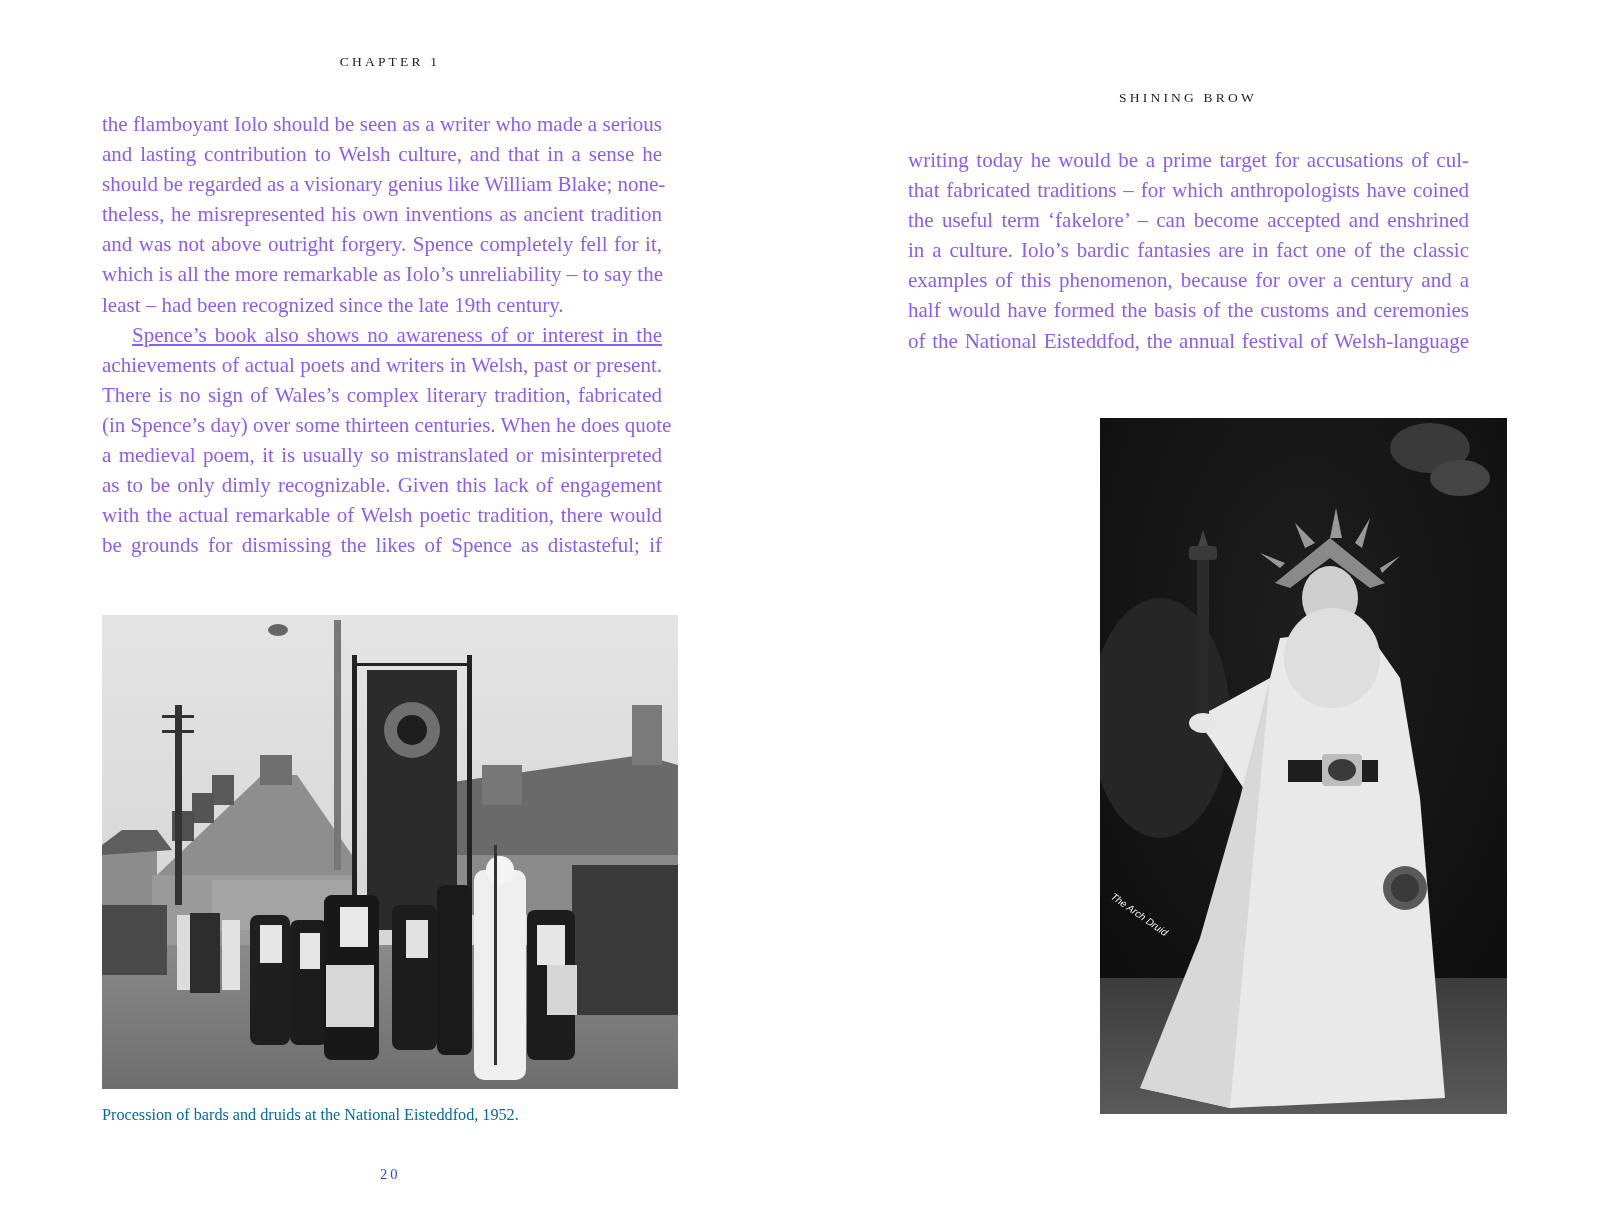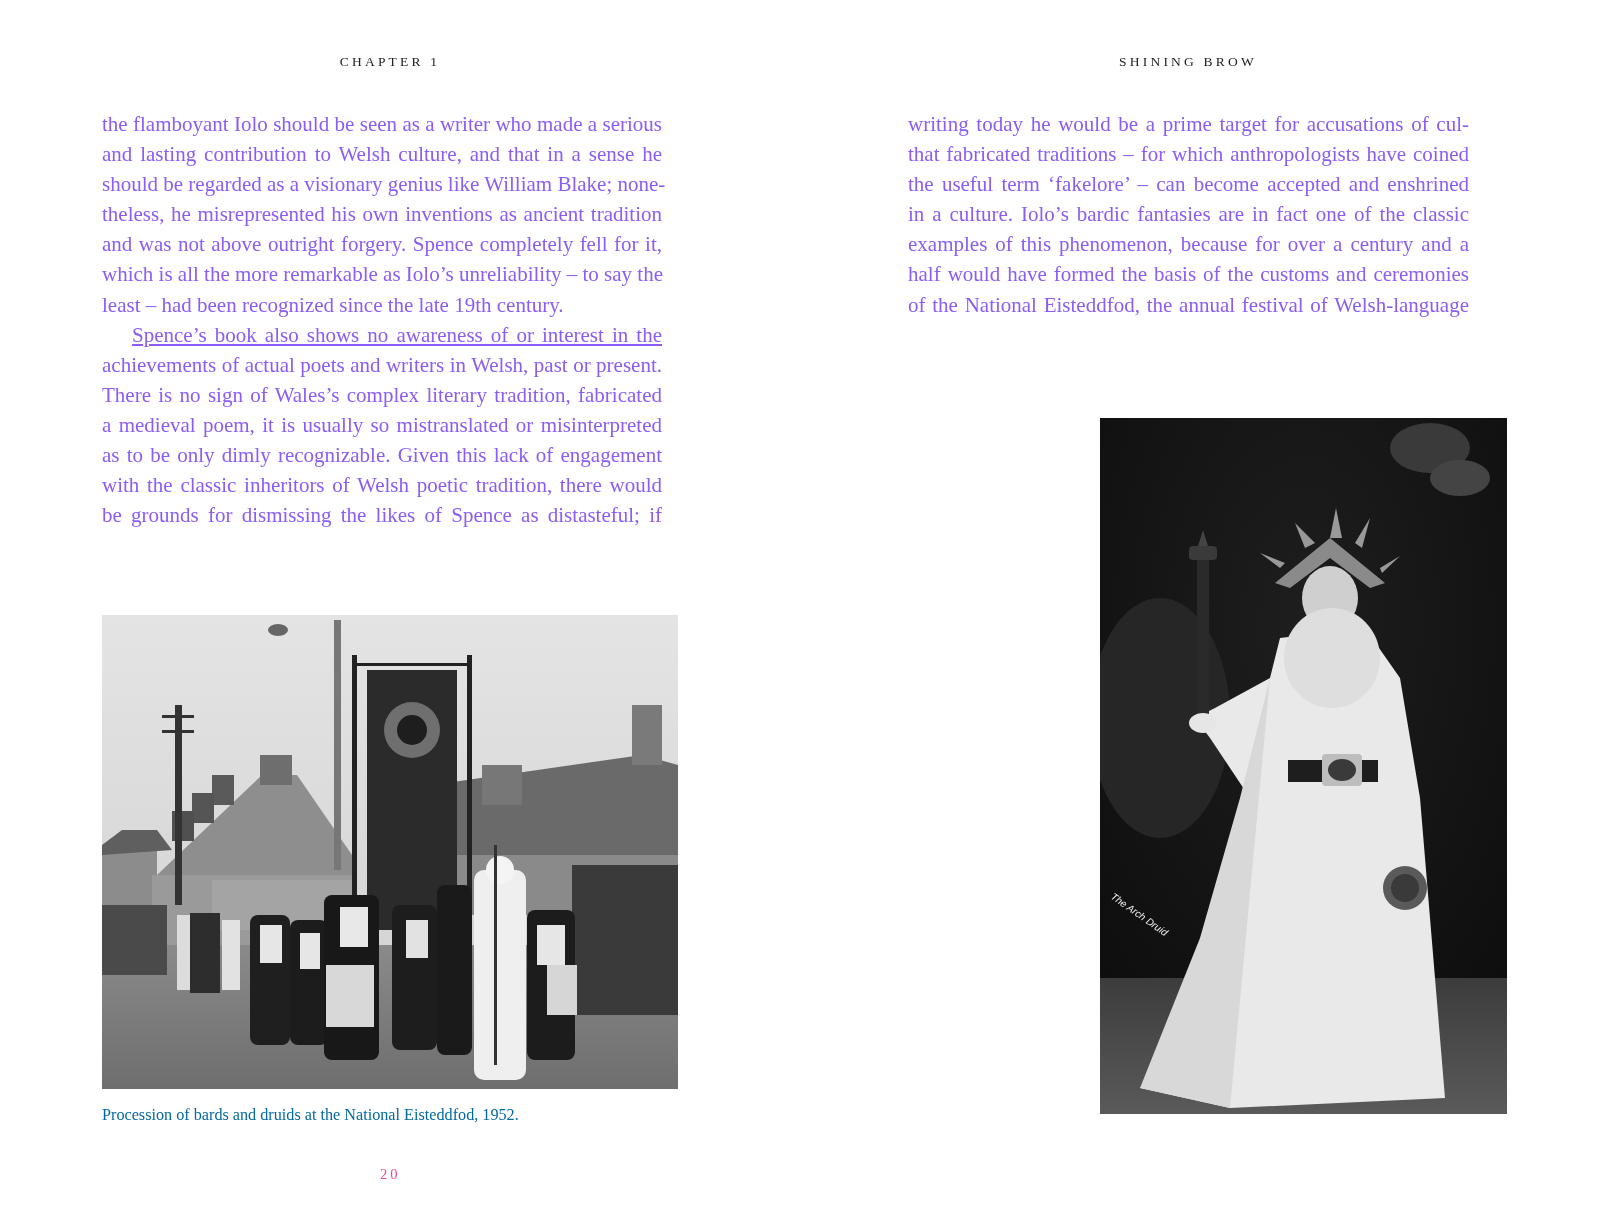--- a/index.html
+++ b/index.html
@@ -3,21 +3,21 @@
 <meta charset="utf-8">
 <style>
   html, body { margin: 0; padding: 0; }
   body {
     width: 1600px; height: 1224px; background: #ffffff; position: relative;
     overflow: hidden; color: #1a1a1a;
     font-family: "Liberation Serif", "DejaVu Serif", serif;
   }
   .page { position: absolute; top: 8px; height: 972px; width: 800px; }
   .page.left { left: 0; }
-  .page.right { left: 800px; }
+  .page.right { left: 800px; margin-top: 36px; }
   .running-head {
     position: absolute; top: 46px; left: 0; width: 100%;
     text-align: center; font-size: 13.5px; letter-spacing: 3.2px;
     text-transform: uppercase; color: #222;
   }
   .page.left .running-head { left: -10px; width: 800px; }
   .page.right .running-head { left: -12px; }
   .body-text {
     position: absolute; font-size: 21px; line-height: 30.1px;
     text-align: justify; color: #8b5cf6;
@@ -28,21 +28,21 @@
   .body-text .line.last { text-align-last: left; }
   .body-text .line.indent { padding-left: 30px; text-decoration: underline; }
   .figure {
     position: absolute; overflow: hidden; background: #888;
   }
   .fig-left { left: 102px; top: 607px; width: 576px; height: 474px; }
   .fig-right { left: 1100px; top: 418px; width: 407px; height: 696px; }
   .caption { position: absolute; font-size: 16.2px; line-height: 23px; color: #0369a1; }
   .caption-left { left: 102px; top: 1096px; }
   .folio {
-    position: absolute; top: 1158px; font-size: 14.5px; letter-spacing: 3px; color: #ec4899;
+    position: absolute; top: 1158px; font-size: 14.5px; letter-spacing: 3px; color: #1d4ed8;
   }
   .folio-left { left: 380px; }
   svg { display: block; }
 </style>
 </head>
 <body>
 
 <div class="page left">
   <div class="running-head">Chapter 1</div>
 
@@ -50,23 +50,24 @@
     <span class="line">the flamboyant Iolo should be seen as a writer who made a serious</span>
     <span class="line">and lasting contribution to Welsh culture, and that in a sense he</span>
     <span class="line">should be regarded as a visionary genius like William Blake; none-</span>
     <span class="line">theless, he misrepresented his own inventions as ancient tradition</span>
     <span class="line">and was not above outright forgery. Spence completely fell for it,</span>
     <span class="line">which is all the more remarkable as Iolo’s unreliability – to say the</span>
     <span class="line last">least – had been recognized since the late 19th century.</span>
     <span class="line indent">Spence’s book also shows no awareness of or interest in the</span>
     <span class="line">achievements of actual poets and writers in Welsh, past or present.</span>
     <span class="line">There is no sign of Wales’s complex literary tradition, fabricated</span>
+    <span class="line">(in Spence’s day) over some thirteen centuries. When he does quote</span>
     <span class="line">a medieval poem, it is usually so mistranslated or misinterpreted</span>
     <span class="line">as to be only dimly recognizable. Given this lack of engagement</span>
-    <span class="line">with the classic inheritors of Welsh poetic tradition, there would</span>
+    <span class="line">with the actual remarkable of Welsh poetic tradition, there would</span>
     <span class="line">be grounds for dismissing the likes of Spence as distasteful; if</span>
   </div>
 
   <div class="figure fig-left" title="Black-and-white photograph of a procession of robed bards and druids with a tall embroidered banner walking along a village street, spectators at right">
     <svg width="576" height="474" viewBox="0 0 576 474">
       <defs>
         <linearGradient id="skyL" x1="0" y1="0" x2="0" y2="1">
           <stop offset="0" stop-color="#e4e4e4"></stop>
           <stop offset="1" stop-color="#cfcfcf"></stop>
         </linearGradient>

